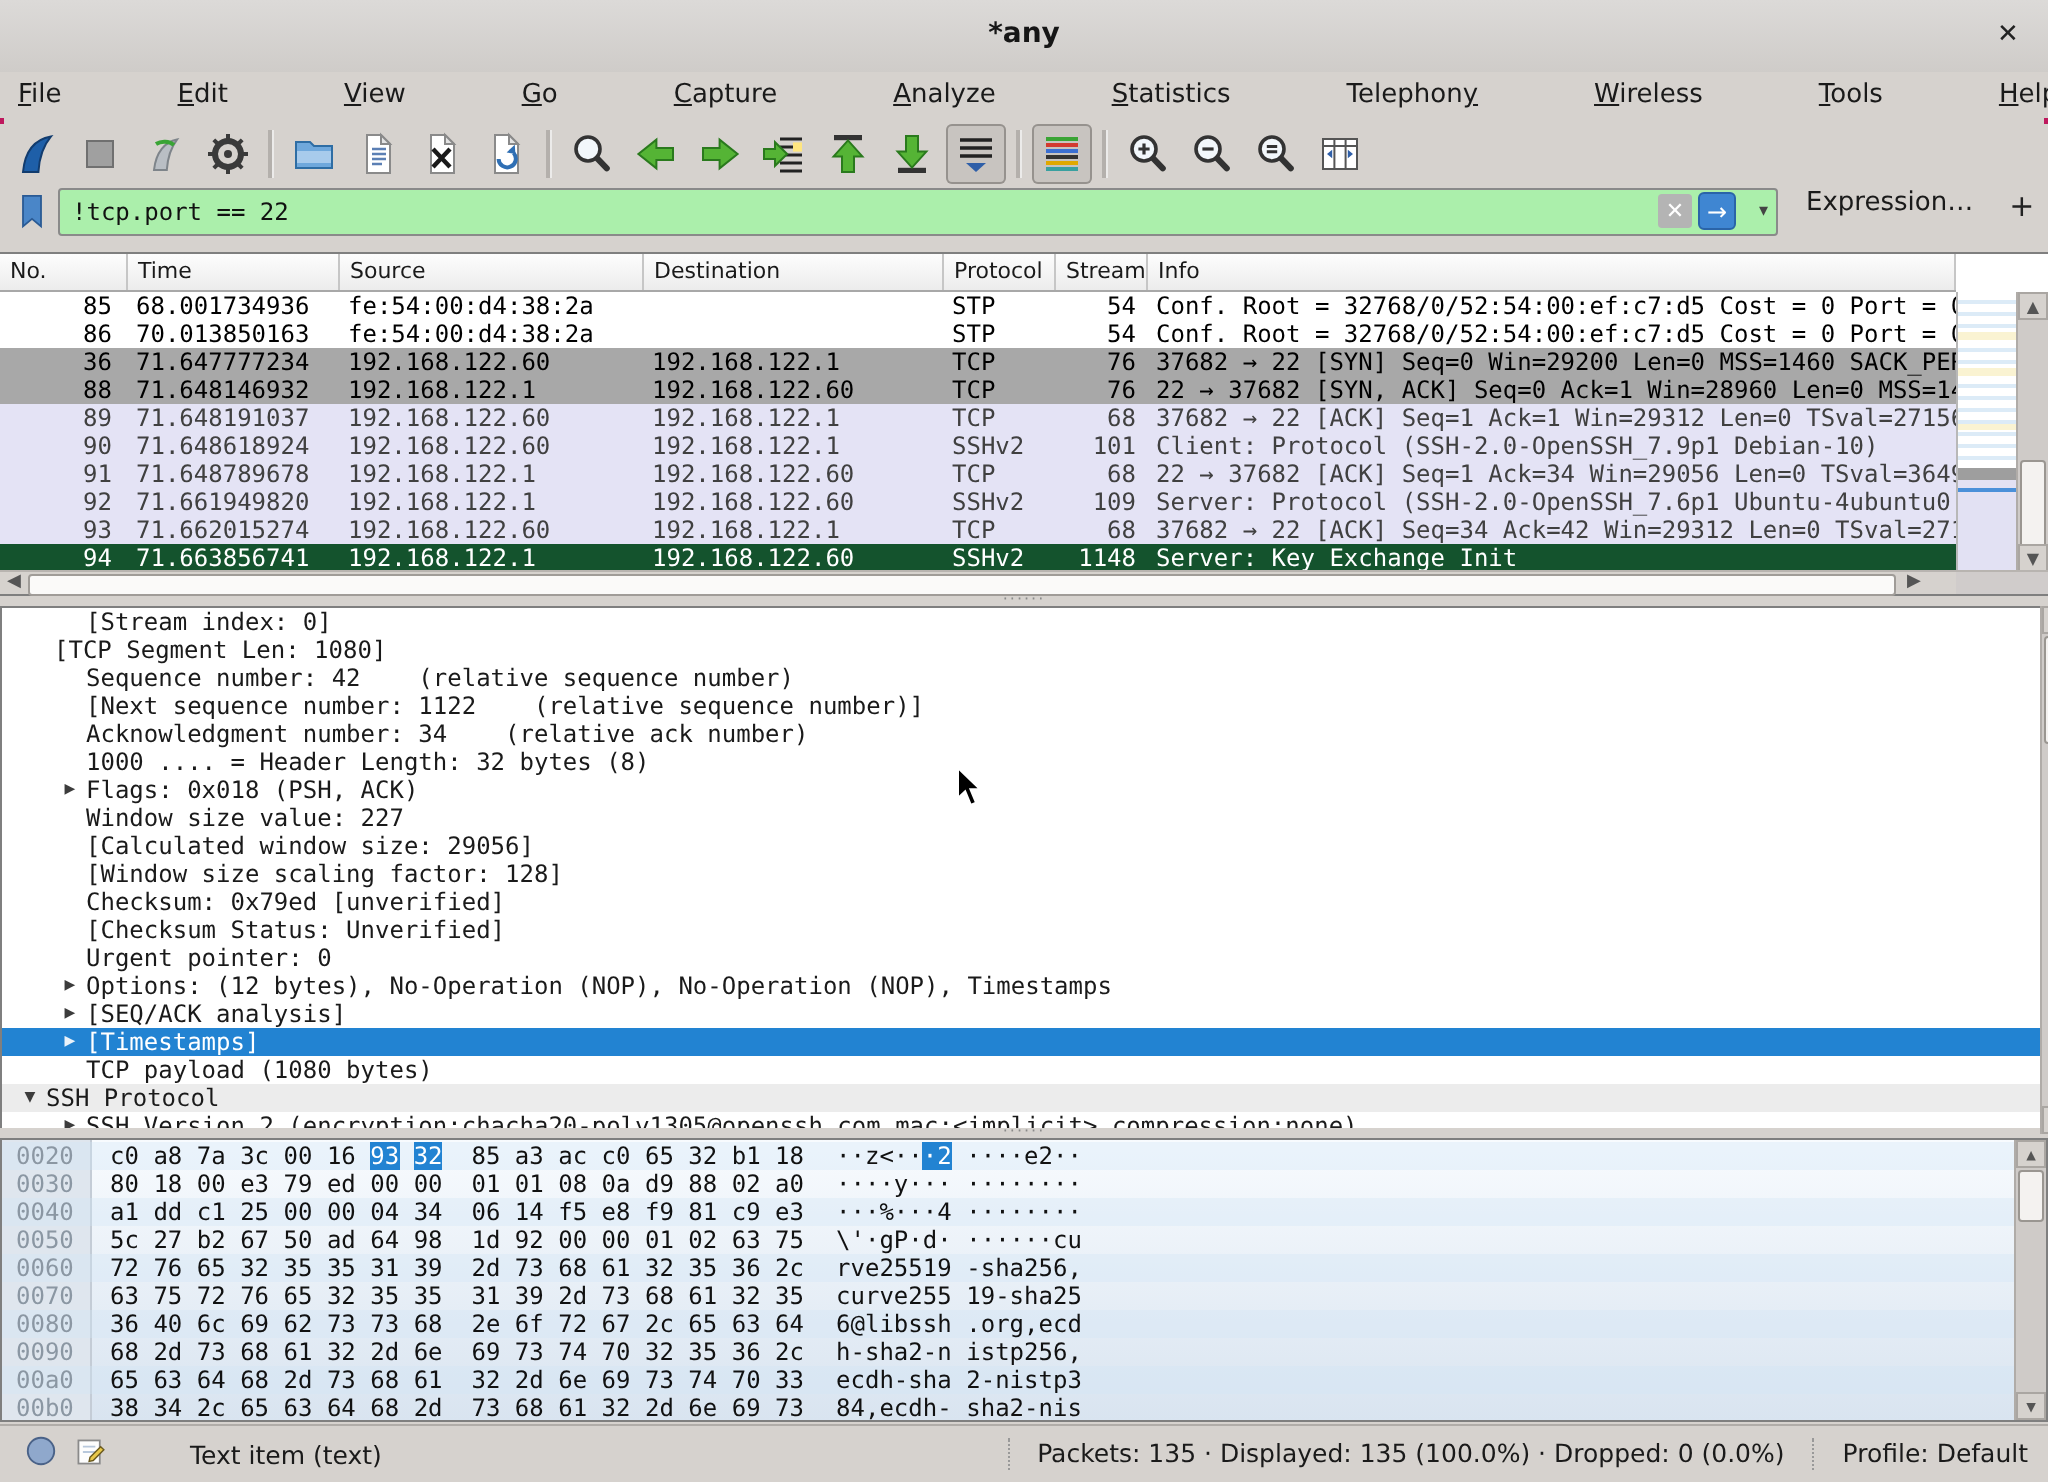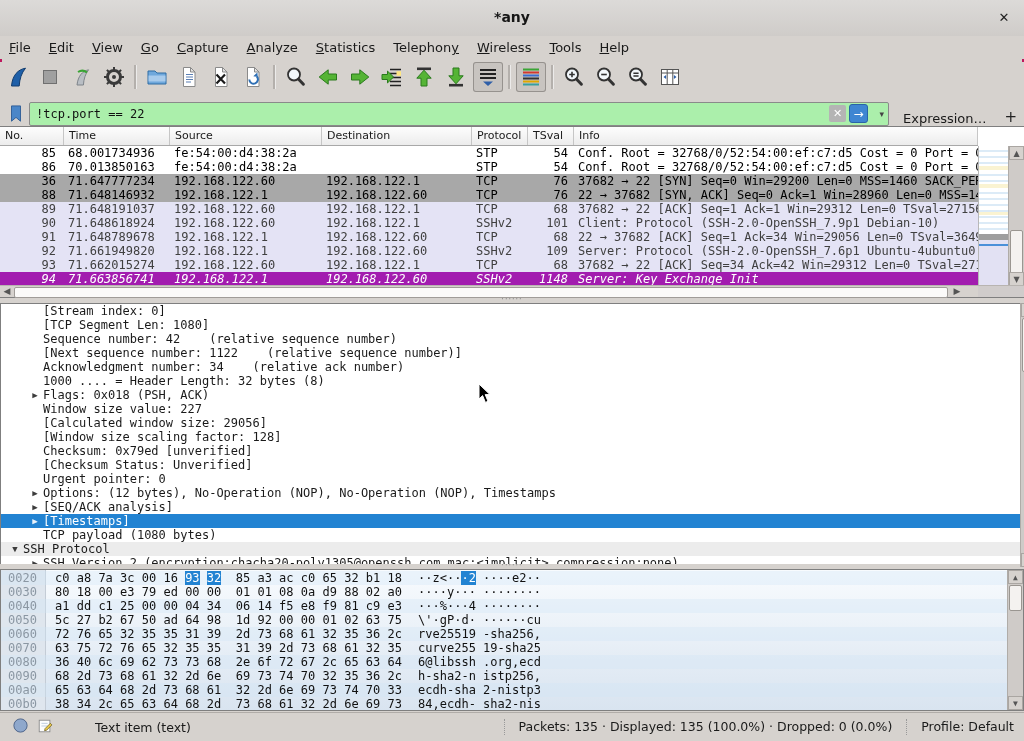--- a/index.html
+++ b/index.html
@@ -9,35 +9,35 @@
 
   
   .titlebar{position:absolute;left:0;top:0;width:1024px;height:36px;
     background:linear-gradient(#dcdad8,#cfccc9);border-bottom:1px solid #b6b2ae;}
   .title-text{position:absolute;left:0;right:0;top:9px;text-align:center;font-weight:bold;font-size:14px;color:#161616;}
   .close-btn{position:absolute;right:10px;top:8px;width:20px;height:20px;text-align:center;line-height:20px;
     font-size:13px;color:#222;cursor:default;}
 
   
   .menubar{position:absolute;left:0;top:36px;width:1024px;height:23px;display:flex;align-items:center;
-    background:#d6d2ce;border-bottom:3px solid #be185d;}
+    background:#d6d2ce;border-bottom:3px solid #be185d;gap:40px;}
   .menu-item{padding:2px 9px;white-space:nowrap;}
   .menu-item u{text-decoration:underline;}
 
   
   .toolbar{position:absolute;left:2px;top:59px;width:1020px;height:35px;display:flex;align-items:center;
     background:#d6d2ce;border-bottom:1px solid #a8a4a0;}
   .tbtn{width:30px;height:30px;display:flex;align-items:center;justify-content:center;margin:0 1px;border-radius:3px;}
   .tbtn svg{width:24px;height:24px;display:block;}
   .tbtn.pressed{background:#c8c4c0;box-shadow:inset 0 0 0 1px #96928e;}
   .tsep{width:2px;height:24px;margin:0 4px;background:#b4b0ac;border-right:1px solid #ecebea;}
 
   
   .filterbar{position:absolute;left:0;top:94px;width:1024px;height:32px;background:#d6d2ce;
-    border-bottom:1px solid #b0aca8;display:flex;align-items:flex-end;}
+    border-bottom:1px solid #b0aca8;display:flex;align-items:flex-start;}
   .fbookmark{width:22px;height:24px;margin-left:5px;display:flex;align-items:center;justify-content:center;}
   .ffield{position:relative;height:22px;width:858px;margin-left:2px;background:#affaaf;
     background:#abefab;border:1px solid #8a8a8a;border-radius:2px;display:flex;align-items:center;}
   .ffield .ftext{margin-left:6px;font-size:12px;color:#111;}
   .fclear{position:absolute;right:42px;top:2px;width:17px;height:17px;background:#b4b4b4;border-radius:2px;
     color:#fff;font-size:11px;line-height:17px;text-align:center;}
   .fapply{position:absolute;right:20px;top:1px;width:19px;height:19px;background:#3f86d2;border-radius:3px;
     color:#fff;font-size:12px;line-height:19px;text-align:center;border:1px solid #2a64a8;box-sizing:border-box;}
   .fcaret{position:absolute;right:4px;top:6px;font-size:9px;color:#444;}
   .fexpr{margin-left:14px;white-space:nowrap;}
@@ -53,21 +53,21 @@
   .prows{position:absolute;left:0;top:19px;width:978px;height:140px;overflow:hidden;}
   .prow{display:grid;grid-template-columns:64px 106px 152px 150px 56px 46px auto;height:14px;
     font-size:12px;line-height:14px;white-space:nowrap;}
   .prow .c{overflow:hidden;}
   .prow .no{text-align:right;padding-right:8px;}
   .prow .len{text-align:right;padding-right:6px;}
   .prow .t{padding-left:4px;}
   .prow.white{background:#fff;color:#000;}
   .prow.gray{background:#a8a8a8;color:#000;}
   .prow.lav{background:#e4e3f5;color:#404040;}
-  .prow.sel{background:#a21caf;color:#fff;font-style:italic;}
+  .prow.sel{background:#14532d;color:#fff;}
 
   .minimap{position:absolute;right:16px;top:19px;width:29px;height:140px;border-left:1px solid #b8b8b8;
     background:
       linear-gradient(#9e9e9e 0 0) 0 88px/100% 6px no-repeat,
       linear-gradient(#4a90d9 0 0) 0 98px/100% 2px no-repeat,
       linear-gradient(#e2e1f3 0 0) 0 94px/100% 46px no-repeat,
       linear-gradient(#faf3d2 0 0) 0 20px/100% 4px no-repeat,
       linear-gradient(#faf3d2 0 0) 0 38px/100% 4px no-repeat,
       linear-gradient(#faf3d2 0 0) 0 66px/100% 3px no-repeat,
       repeating-linear-gradient(#ffffff 0 4px,#dcebf7 4px 6px);}
@@ -306,21 +306,21 @@
     <span class="fadd">+</span>
   </div>
 
   <div class="plist">
     <div class="phead" id="phead">
         <div class="hc">No.</div>
         <div class="hc">Time</div>
         <div class="hc">Source</div>
         <div class="hc">Destination</div>
         <div class="hc">Protocol</div>
-        <div class="hc">TSval</div>
+        <div class="hc">Stream</div>
         <div class="hc">Info</div>
       </div>
     <div class="prows" id="prows">
         <div class="prow mono white">
           <div class="c no">85</div>
           <div class="c t">68.001734936</div>
           <div class="c t">fe:54:00:d4:38:2a</div>
           <div class="c t"></div>
           <div class="c t">STP</div>
           <div class="c len">54</div>
@@ -419,21 +419,21 @@
       <div class="hs-thumb"></div>
       <div class="hs-right">▶</div>
     </div>
     <div class="pcorner"></div>
   </div>
 
   <div class="splitter" style="top:298px;">······</div>
 
   <div class="details mono" id="details">
       <div class="drow" style="padding-left: 26px;"><span class="arr"></span><span>[Stream index: 0]</span></div>
-      <div class="drow" style="padding-left: 26px;"><span class="arr"></span><span>[TCP Segment Len: 1080]</span></div>
+      <div class="drow" style="padding-left: 26px; flex-direction: column;"><span class="arr"></span><span>[TCP Segment Len: 1080]</span></div>
       <div class="drow" style="padding-left: 26px;"><span class="arr"></span><span>Sequence number: 42    (relative sequence number)</span></div>
       <div class="drow" style="padding-left: 26px;"><span class="arr"></span><span>[Next sequence number: 1122    (relative sequence number)]</span></div>
       <div class="drow" style="padding-left: 26px;"><span class="arr"></span><span>Acknowledgment number: 34    (relative ack number)</span></div>
       <div class="drow" style="padding-left: 26px;"><span class="arr"></span><span>1000 .... = Header Length: 32 bytes (8)</span></div>
       <div class="drow" style="padding-left: 26px;"><span class="arr">▶</span><span>Flags: 0x018 (PSH, ACK)</span></div>
       <div class="drow" style="padding-left: 26px;"><span class="arr"></span><span>Window size value: 227</span></div>
       <div class="drow" style="padding-left: 26px;"><span class="arr"></span><span>[Calculated window size: 29056]</span></div>
       <div class="drow" style="padding-left: 26px;"><span class="arr"></span><span>[Window size scaling factor: 128]</span></div>
       <div class="drow" style="padding-left: 26px;"><span class="arr"></span><span>Checksum: 0x79ed [unverified]</span></div>
       <div class="drow" style="padding-left: 26px;"><span class="arr"></span><span>[Checksum Status: Unverified]</span></div>

